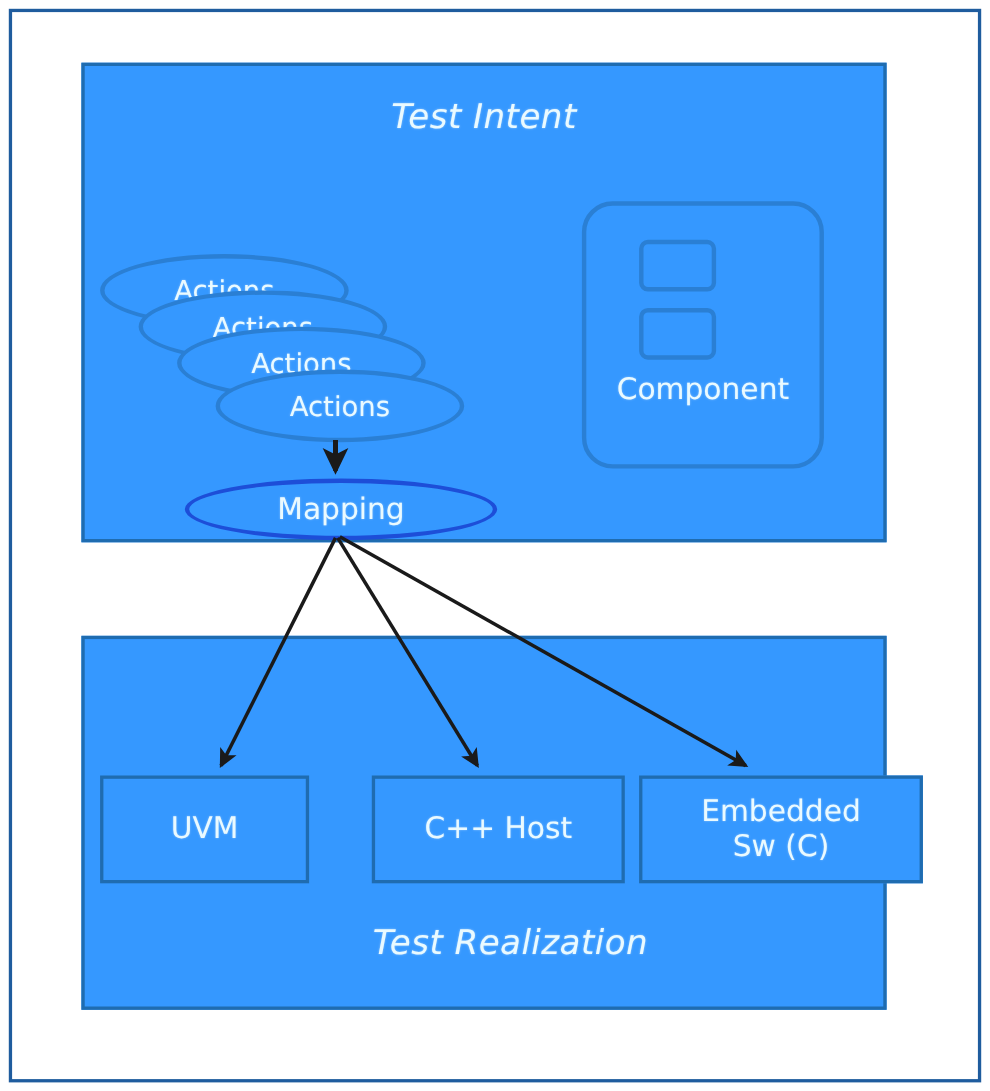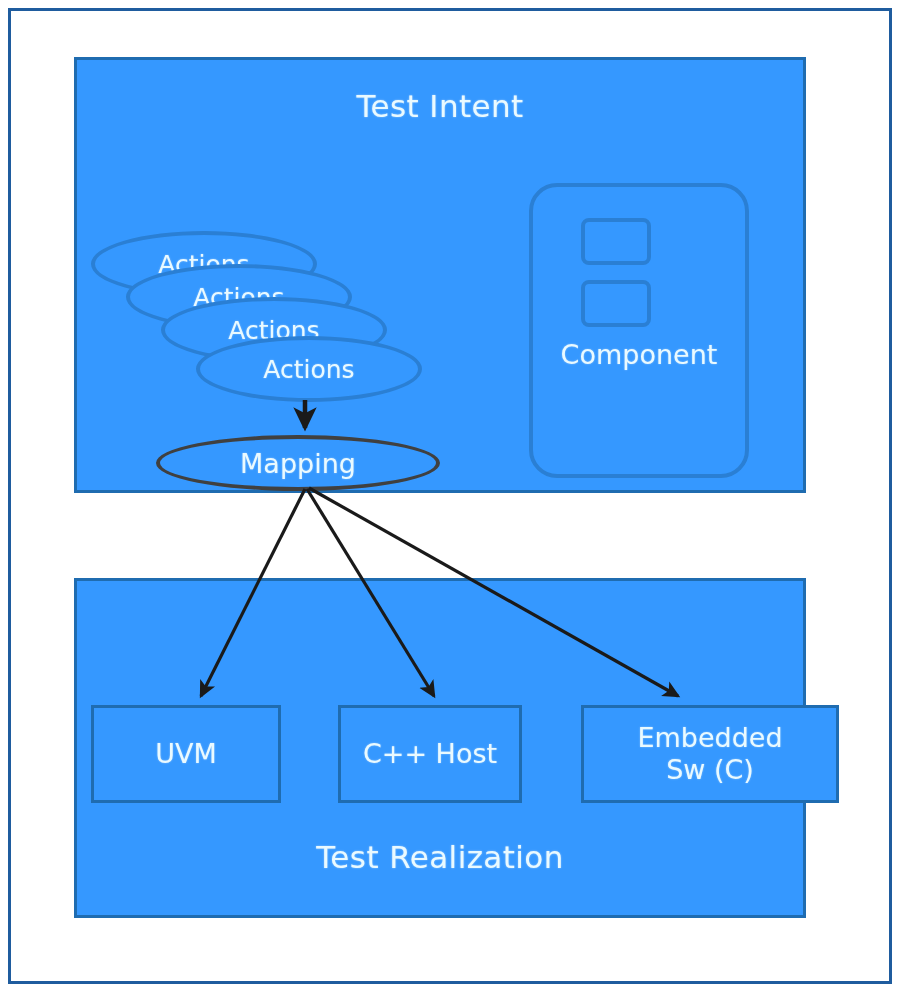--- a/index.html
+++ b/index.html
@@ -51,23 +51,24 @@
   .panel-title {
     position: absolute;
     left: 0;
     width: 100%;
     text-align: center;
     color: #eafaff;
     font-size: 31px;
     letter-spacing: 0.4px;
     text-shadow: 0 0 2px rgba(255,255,255,0.5);
     white-space: nowrap;
+    font-style: italic;
   }
   #test-intent-title { top: 28px; }
-  #test-realization-title { top: 258px; }
+  #test-realization-title { top: 258px; padding-left: 24px; }
 
   
   .action-ellipse {
     position: absolute;
     width: 226px;
     height: 66px;
     border: 4px solid #2a7fd4;
     border-radius: 50%;
     box-sizing: border-box;
     background: #3598ff;
@@ -79,44 +80,44 @@
     text-shadow: 0 0 2px rgba(255,255,255,0.45);
   }
   #action-ellipse-1 { left: 14px;  top: 171px; z-index: 4; }
   #action-ellipse-2 { left: 49px;  top: 204px; z-index: 5; }
   #action-ellipse-3 { left: 84px;  top: 237px; z-index: 6; }
   #action-ellipse-4 { left: 119px; top: 276px; z-index: 7; }
 
   
   #mapping-ellipse {
     position: absolute;
-    left: 79px;
+    left: 91px;
     top: 375px;
     width: 284px;
     height: 56px;
-    border: 4px solid #404040;
+    border: 4px solid #1d4ed8;
     border-radius: 50%;
     box-sizing: border-box;
     background: #3598ff;
     color: #eafaff;
     font-size: 27px;
     display: flex;
     align-items: center;
     justify-content: center;
     text-shadow: 0 0 2px rgba(255,255,255,0.45);
     z-index: 8;
   }
 
   
   #component-tree {
     position: absolute;
     left: 452px;
     top: 123px;
     width: 220px;
-    height: 295px;
+    height: 243px;
     border: 4px solid #2a7fd4;
     border-radius: 28px;
     box-sizing: border-box;
     background: #3598ff;
   }
   .component-tree-node {
     position: absolute;
     left: 48px;
     width: 70px;
     height: 47px;
@@ -150,21 +151,21 @@
     color: #eafaff;
     font-size: 27px;
     line-height: 1.2;
     display: flex;
     align-items: center;
     justify-content: center;
     text-align: center;
     text-shadow: 0 0 2px rgba(255,255,255,0.45);
   }
   #target-box-uvm       { left: 14px;  width: 190px; }
-  #target-box-cpp-host  { left: 261px; width: 184px; }
+  #target-box-cpp-host  { left: 261px; width: 230px; }
   #target-box-embedded  { left: 504px; width: 258px; }
 
   
   #arrow-layer {
     position: absolute;
     left: 0;
     top: 0;
     width: 900px;
     height: 992px;
     pointer-events: none;

